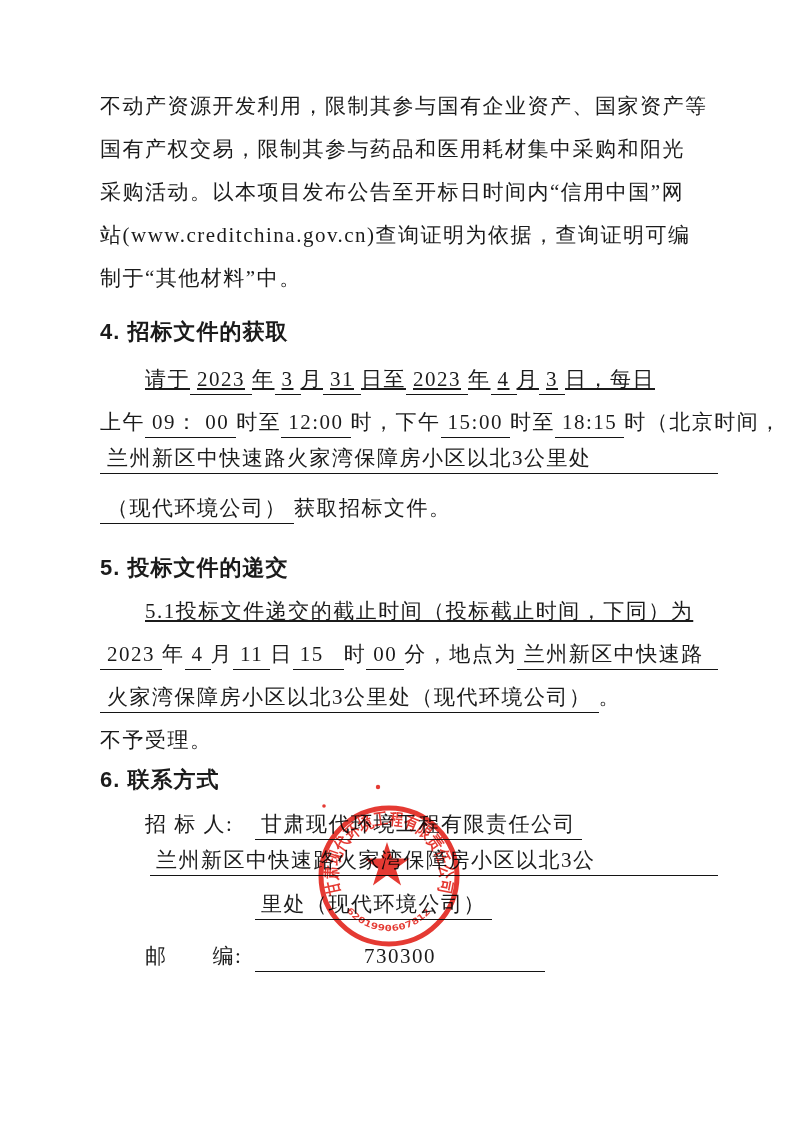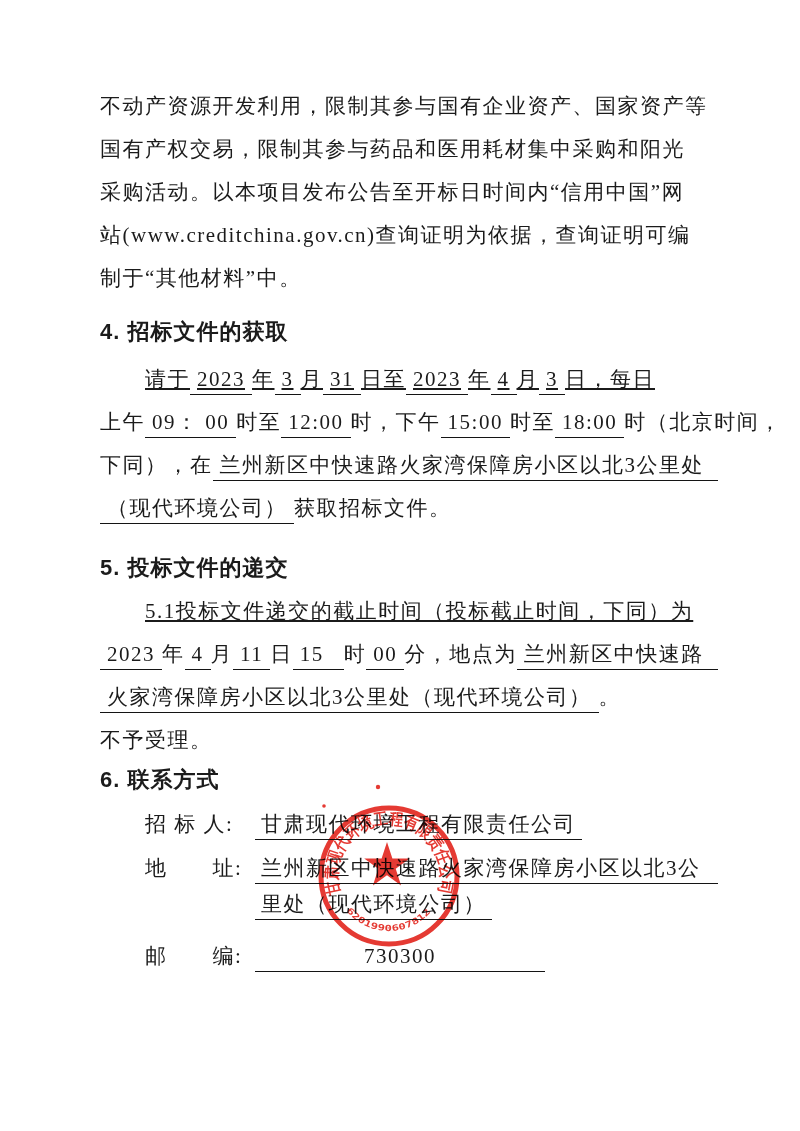--- a/index.html
+++ b/index.html
@@ -122,25 +122,24 @@
         <span class="t">日，每日</span>
       </div>
       <div class="line">
         <span class="t">上午</span>
         <span class="u">09： 00</span>
         <span class="t">时至</span>
         <span class="u">12:00</span>
         <span class="t">时，下午</span>
         <span class="u">15:00</span>
         <span class="t">时至</span>
-        <span class="u">18:00</span>
+        <span class="u">18:15</span>
         <span class="t">时（北京时间，</span>
       </div>
       <div class="line">
-        <span class="t">下同），在</span>
         <span class="u fill">兰州新区中快速路火家湾保障房小区以北3公里处</span>
       </div>
       <div class="line">
         <span class="u">（现代环境公司）</span>
         <span class="t">获取招标文件。</span>
       </div>
     </div>
 
     <div class="heading h5">5. 投标文件的递交</div>
     <div class="mt4">
@@ -170,21 +169,20 @@
     </div>
 
     <div class="heading h6">6. 联系方式</div>
     <div class="mt4">
       <div class="row">
         <span class="label">招 标 人:</span>
         <span class="gap"></span>
         <span class="u">甘肃现代环境工程有限责任公司</span>
       </div>
       <div class="row">
-        <span class="label">地　　址:</span>
         <span class="gap"></span>
         <span class="u fill">兰州新区中快速路火家湾保障房小区以北3公</span>
       </div>
       <div class="row cont">
         <span class="u">里处（现代环境公司）</span>
       </div>
       <div class="row">
         <span class="label">邮　　编:</span>
         <span class="gap"></span>
         <span class="u wide">730300</span>

